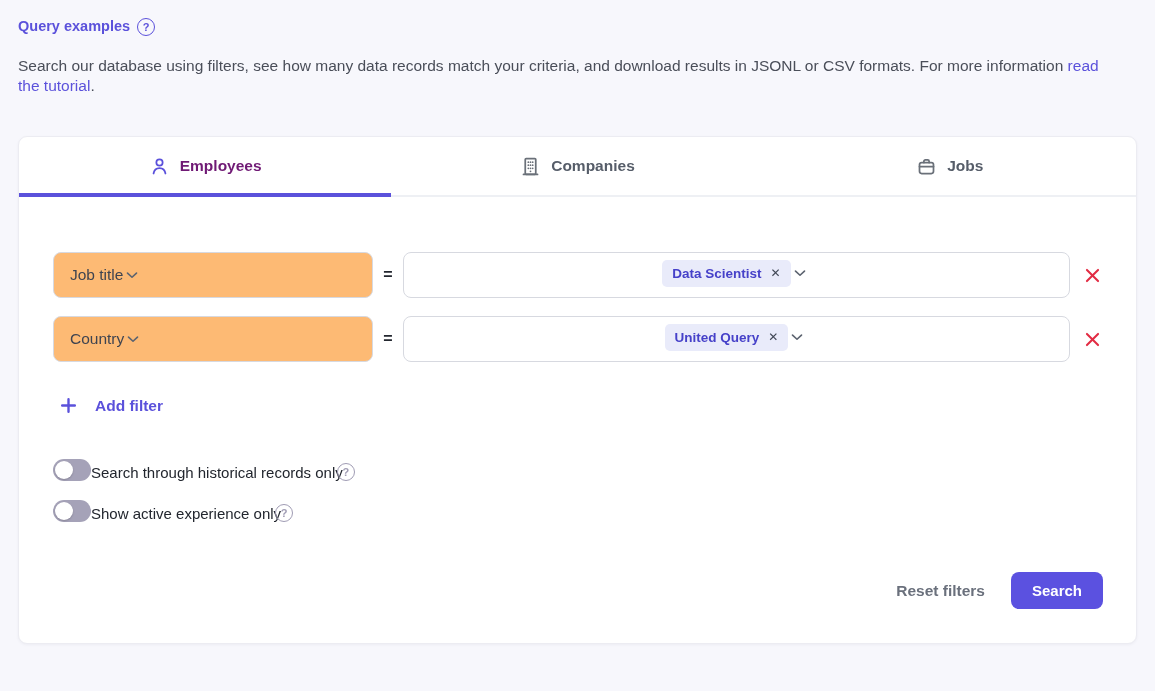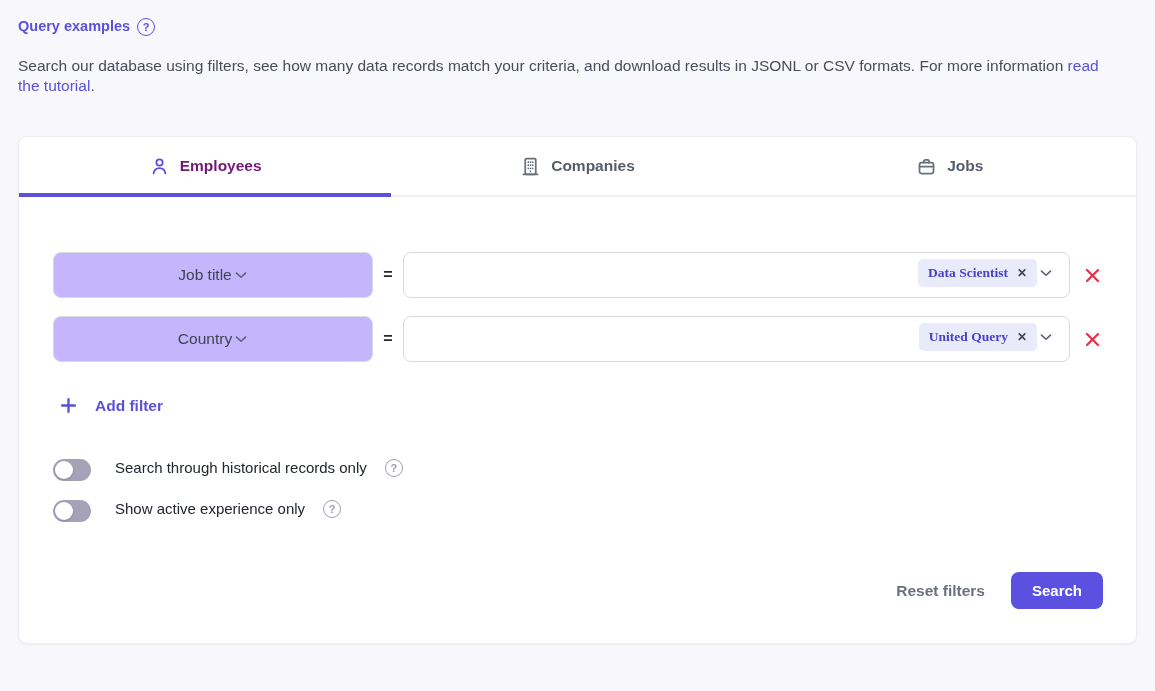--- a/index.html
+++ b/index.html
@@ -58,33 +58,33 @@
     background:#5b51db;
   }
 
   
   .card-body { padding:34px 33px 34px 34px; flex:1; display:flex; flex-direction:column; }
   .filters-heading { font-size:15.5px; font-weight:700; color:#3c414c; margin-left:6px; }
 
   .filter-row { display:flex; align-items:center; margin-top:21px; }
   .filter-row + .filter-row { margin-top:18px; }
   .select-box {
-    width:320px; height:46px; background:#c4b5fd;
+    width:320px; height:46px; background:#fdba74;
     border:1px solid #d7d9e0; border-radius:8px;
-    display:flex; align-items:center; justify-content:center;
+    display:flex; align-items:center; justify-content:flex-start;
     padding:0 14px 0 16px; cursor:pointer;
     font-size:15.5px; color:#3f4450;
   }
   .chevron { color:#5d6470; display:inline-flex; flex:0 0 auto; }
   .operator { width:30px; text-align:center; font-weight:700; font-size:16px; color:#23272f; }
   .value-box {
     flex:1; height:46px; background:#fff;
     border:1px solid #d7d9e0; border-radius:8px;
-    display:flex; align-items:center; justify-content:flex-end;
-    padding:0 14px 4px 12px; cursor:text;font-family:Liberation Serif, serif;
+    display:flex; align-items:center; justify-content:center;
+    padding:0 14px 4px 12px; cursor:text;
   }
   .tag {
     display:inline-flex; align-items:center; gap:9px;
     background:#e9ebfa; border-radius:5px; padding:6px 10px;
     color:#4641c9; font-size:13.5px; font-weight:700;
   }
   .tag-close { color:#3f4654; font-size:12px; font-weight:700; cursor:pointer; line-height:1; }
   .row-delete {
     width:22px; height:22px; margin-left:11px; cursor:pointer;
     display:inline-flex; align-items:center; justify-content:center; color:#e22c44;
@@ -93,21 +93,21 @@
 
   
   .add-filter {
     margin-top:34px; margin-left:6px; display:inline-flex; align-items:center; gap:17px;
     color:#5b51db; font-size:15.5px; font-weight:600; cursor:pointer; width:fit-content;
   }
   .plus-icon { display:inline-flex; color:#5b51db; }
 
   
   .toggles { margin-top:44px; display:flex; flex-direction:column; gap:19px; }
-  .toggle-row { display:flex; align-items:flex-start; gap:24px; }
+  .toggle-row { display:flex; align-items:flex-end; }
   .switch {
     width:38px; height:22px; border-radius:11px; background:#a5a2b8;
     position:relative; cursor:pointer; flex:0 0 auto;
   }
   .switch .knob {
     position:absolute; left:2px; top:2px; width:18px; height:18px;
     border-radius:50%; background:#ffffff; box-shadow:0 1px 2px rgba(0,0,0,0.18);
   }
   .toggle-label { font-size:15px; color:#22262e; }
   .hint-circle {

